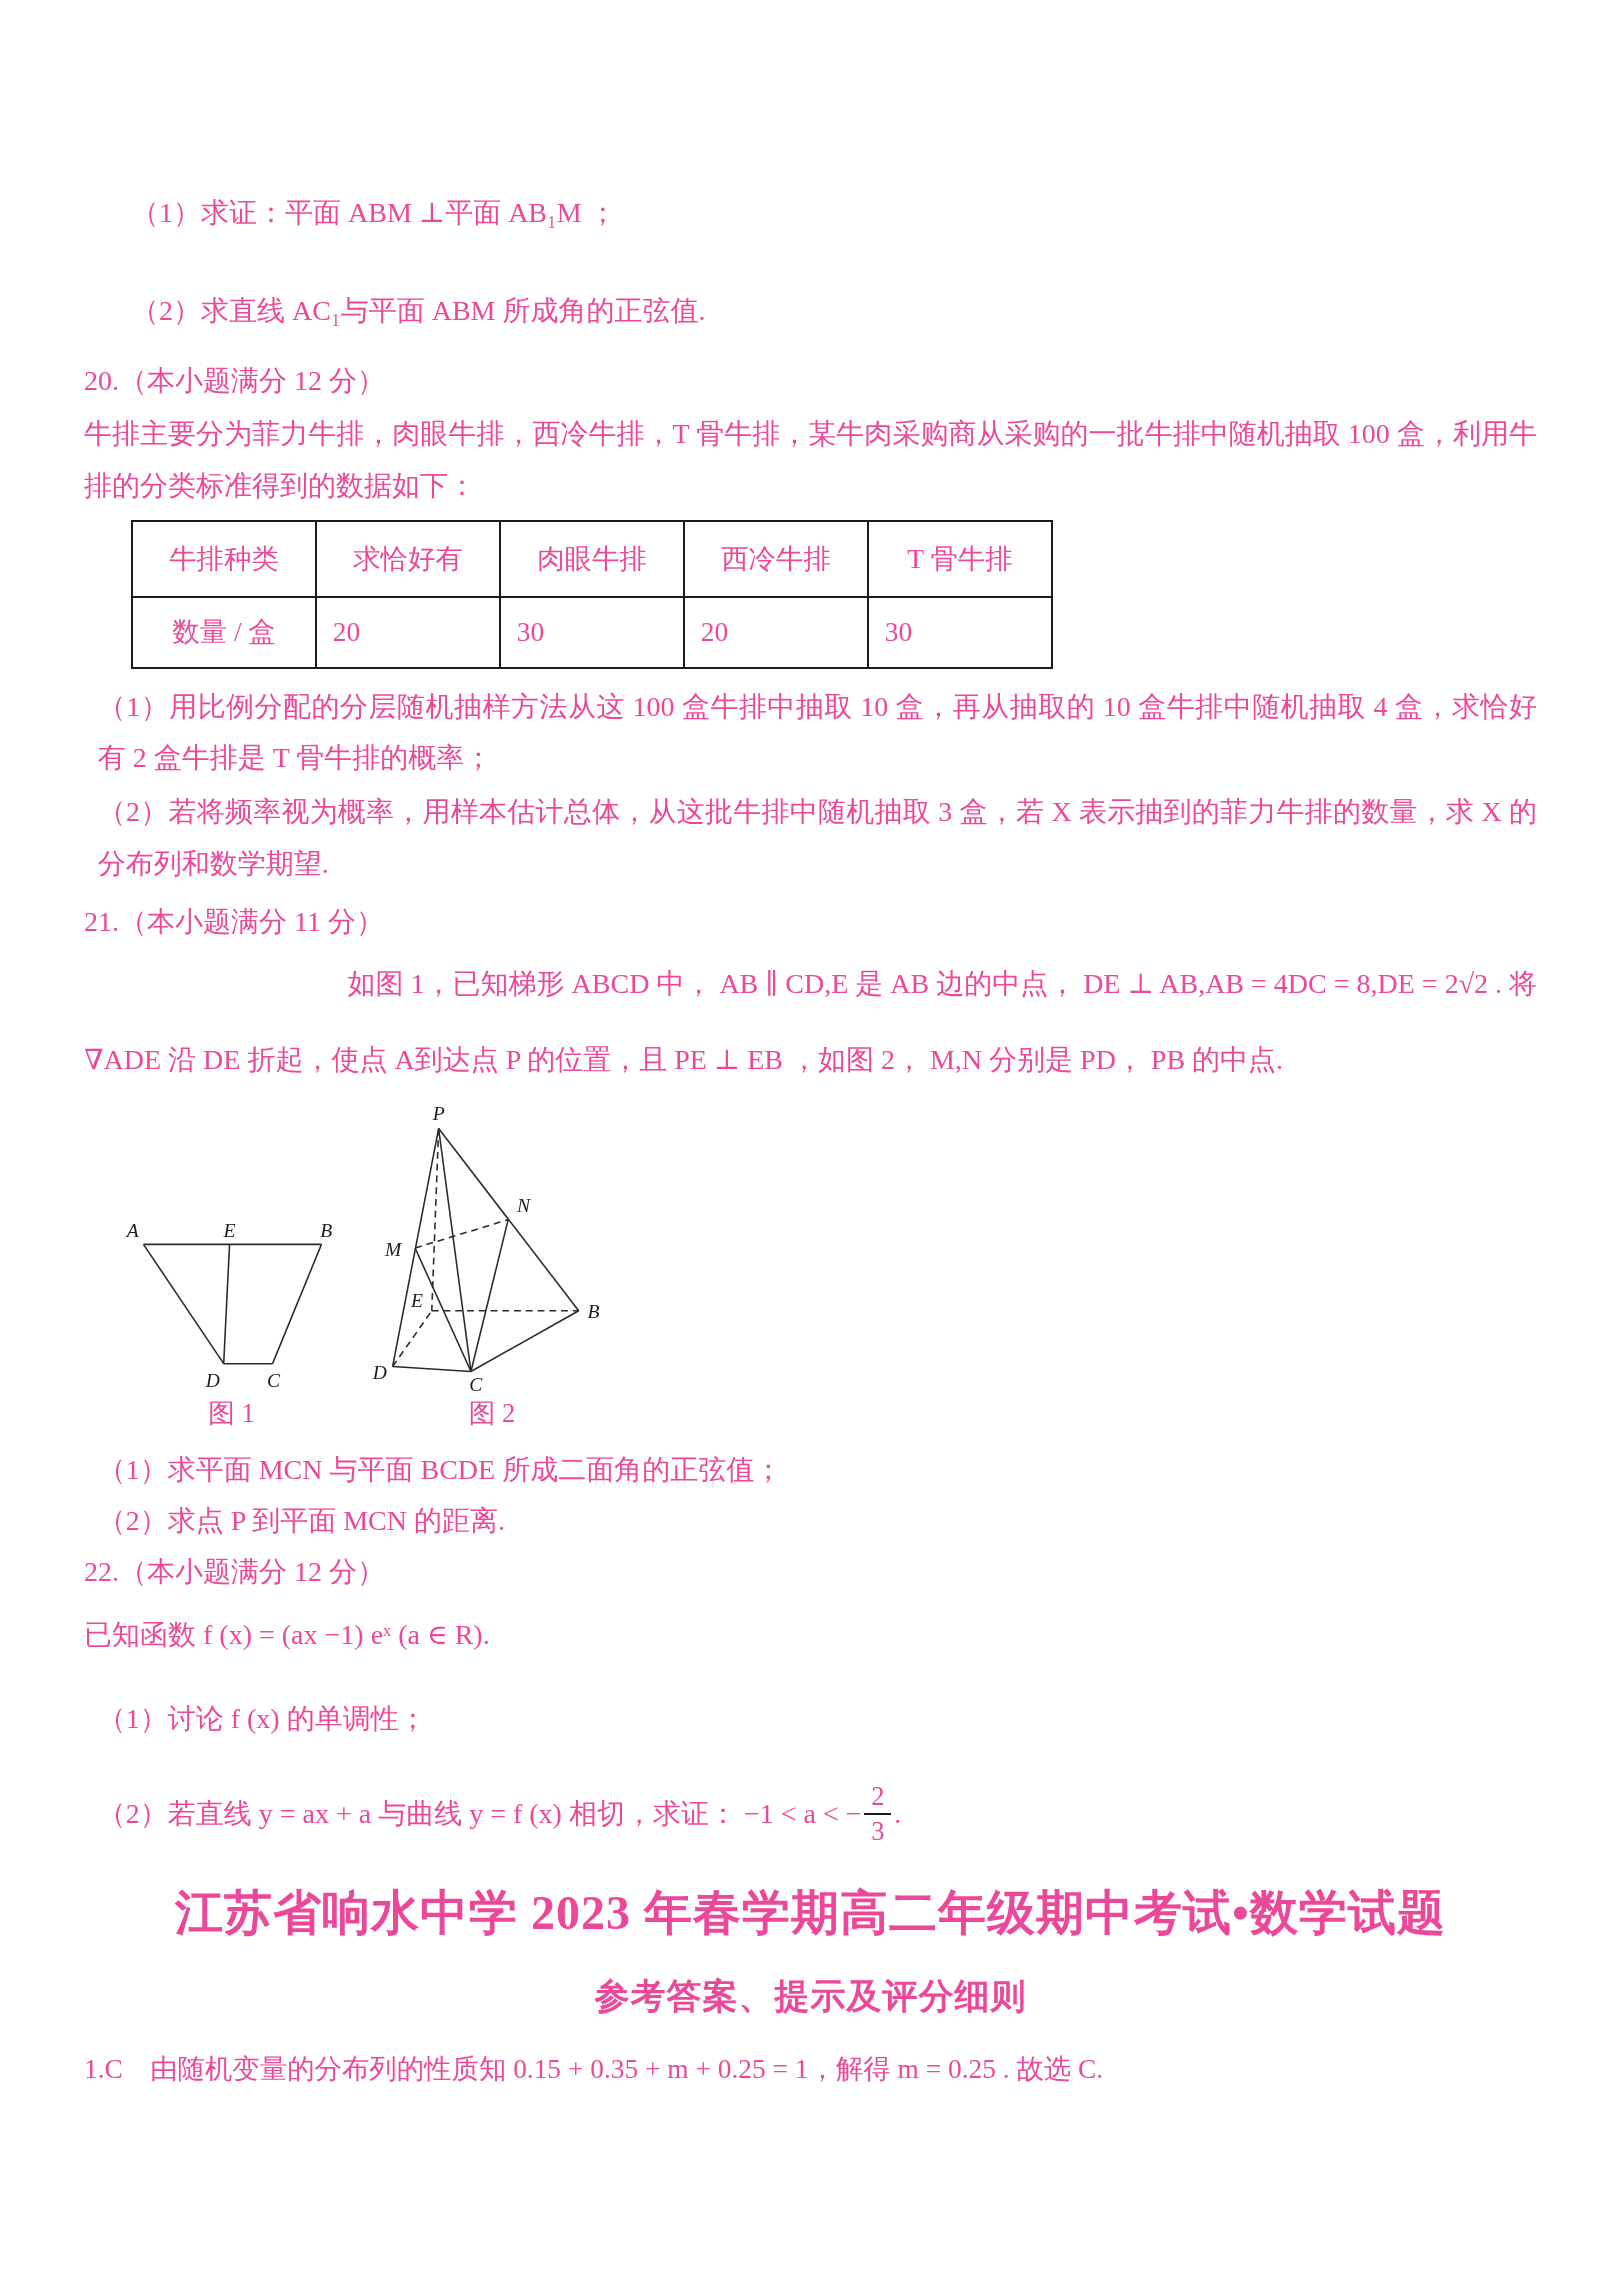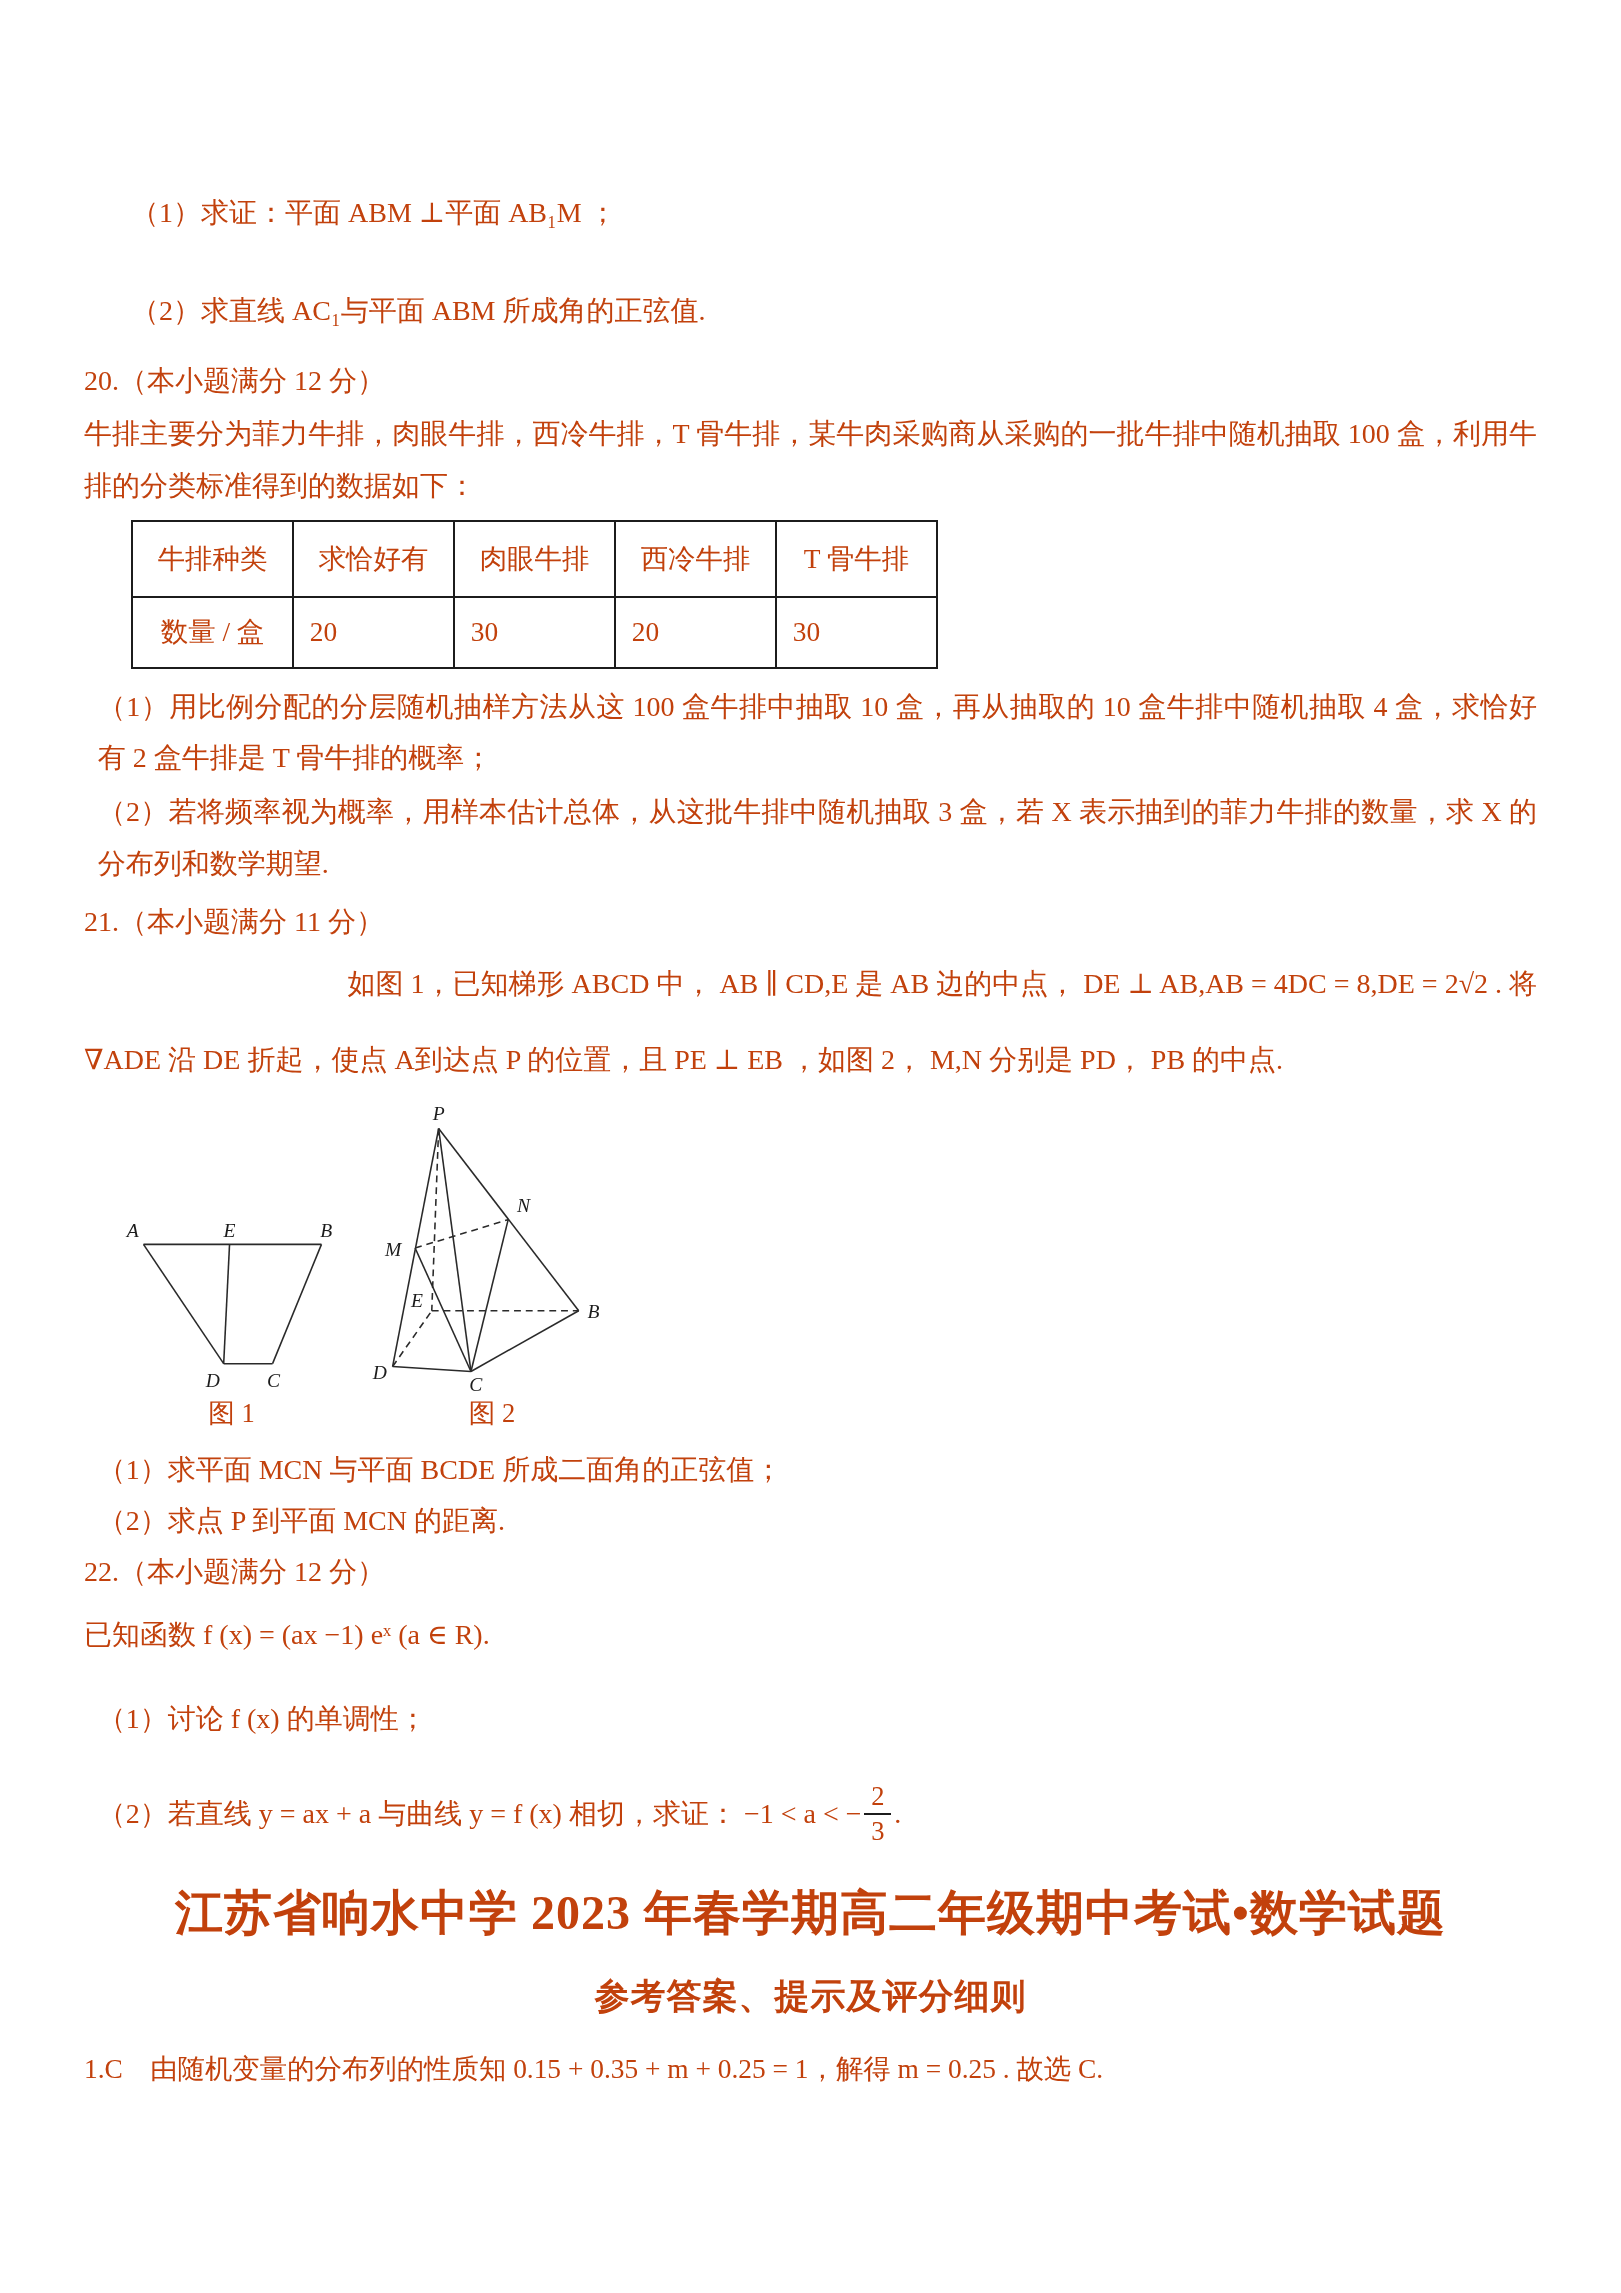--- a/index.html
+++ b/index.html
@@ -3,21 +3,21 @@
 <meta charset="utf-8">
 <style>
   * { margin: 0; padding: 0; box-sizing: border-box; }
   html, body { background: #ffffff; }
   .page {
     position: relative;
     width: 1621px;
     height: 2294px;
     background: #ffffff;
     font-family: "Liberation Serif", "DejaVu Serif", serif;
-    color: #c2410c;
+    color: #ec4899;
     overflow: hidden;
   }
   .content {
     padding: 193px 84px 0 84px;
     font-size: 28px;
     line-height: 1.4;
   }
   p { margin: 0; }
   .indent-lg { padding-left: 47px; }
   .indent-sm { padding-left: 13.7px; }
@@ -28,21 +28,21 @@
   .q20-intro { margin-top: 7.8px; }
   .steak-table {
     border-collapse: collapse;
     margin-top: 7.8px;
     margin-left: 47px;
     table-layout: fixed;
     width: 806px;
   }
   .steak-table td {
     border: 2px solid #1c1c1c;
-    width: 161px;
+    width: 184px;
     font-size: 27.4px;
   }
   .steak-table .hdr-row td { height: 76px; text-align: center; }
   .steak-table .data-row td { height: 71px; text-align: left; padding-left: 15.7px; }
   .steak-table .data-row td.row-label { text-align: center; padding-left: 0; }
   .q20-p1 { margin-top: 11.8px; }
   .q20-p2 { margin-top: 2px; }
   .q21-header { margin-top: 11.8px; }
   .q21-intro1 { margin-top: 23.5px; text-align: right; }
   .q21-intro2 { margin-top: 37px; }

